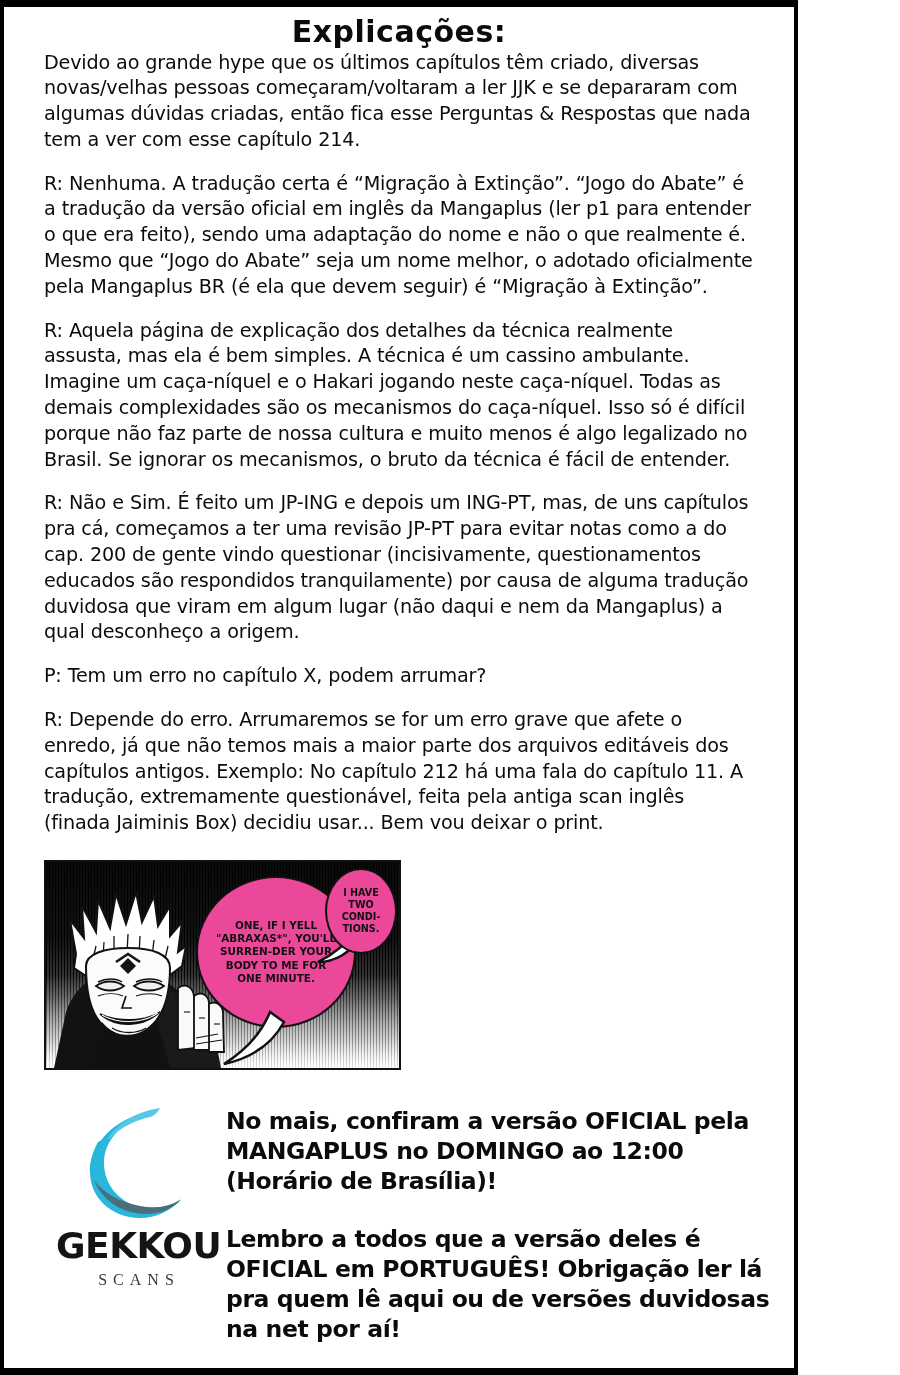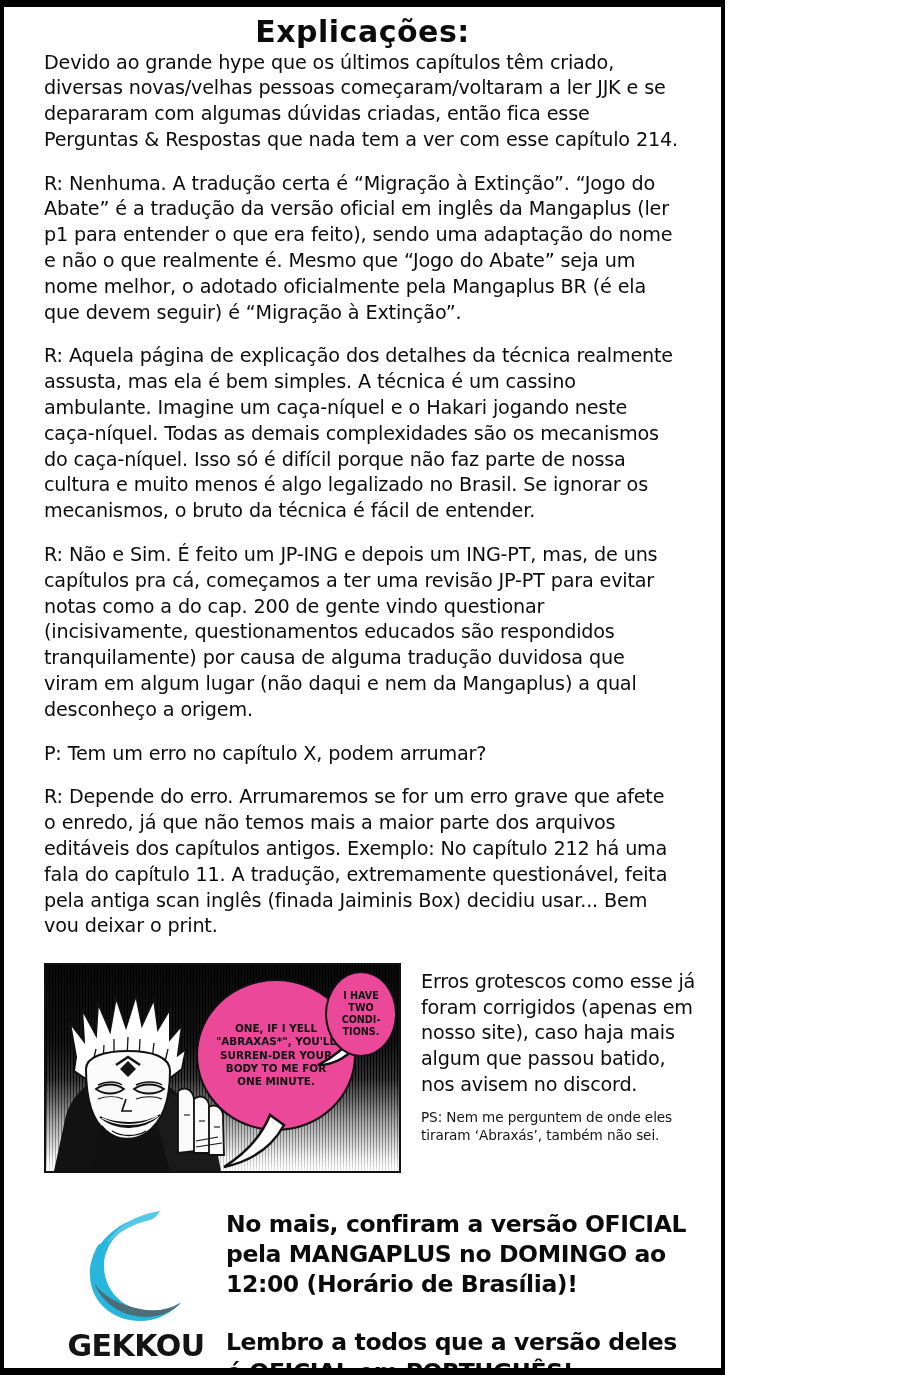--- a/index.html
+++ b/index.html
@@ -5,21 +5,21 @@
   html, body {
     margin: 0;
     padding: 0;
     background: #ffffff;
   }
   body {
     font-family: "DejaVu Sans", sans-serif;
   }
   .page {
     position: relative;
-    width: 725px;
+    width: 798px;
     height: 1375px;
     background: #ffffff;
     box-sizing: border-box;
     border-top: 7px solid #000000;
     border-bottom: 7px solid #000000;
     border-left: 4px solid #000000;
     border-right: 4px solid #000000;
     overflow: hidden;
   }
   .inner {
@@ -172,21 +172,21 @@
   }
   .logo-moon {
     width: 120px;
     height: 118px;
     margin: 0 auto;
     display: block;
   }
   .logo-word {
     font-family: "DejaVu Sans", sans-serif;
     font-weight: 700;
-    font-size: 30px;
+    font-size: 36px;
     letter-spacing: -0.5px;
     color: #141414;
     margin-top: 4px;
     line-height: 1;
   }
   .logo-sub {
     font-family: Liberation Serif, serif;
     font-size: 16px;
     letter-spacing: 6px;
     color: #3a3a3a;
@@ -307,24 +307,20 @@
           <path d="M52 2 C44 22 28 40 6 54 C34 48 54 34 66 12 Z" fill="#ffffff" stroke="#111" stroke-width="2.5"></path>
         </svg>
         <svg class="tail" style="left:268px; top:66px; width:46px; height:46px;" viewBox="0 0 46 46">
           <path d="M40 4 C32 16 20 26 4 34 C22 34 36 24 44 12 Z" fill="#ffffff" stroke="#111" stroke-width="2.5"></path>
         </svg>
 
         <div class="bubble bubble-main">ONE, IF I YELL "ABRAXAS*", YOU'LL SURREN-DER YOUR BODY TO ME FOR ONE MINUTE.</div>
         <div class="bubble bubble-small">I HAVE TWO CONDI-TIONS.</div>
       </div>
 
-      <div class="side-note">
-        <p class="note-main">Erros grotescos como esse já foram corrigidos (apenas em nosso site), caso haja mais algum que passou batido, nos avisem no discord.</p>
-        <p class="note-ps">PS: Nem me perguntem de onde eles tiraram ‘Abraxás’, também não sei.</p>
-      </div>
 
     </div>
 
     <div class="footer-row">
 
       <div class="logo-box">
         <svg class="logo-moon" viewBox="0 0 120 118">
           <path d="M79 6 C43 8 14 36 14 66 C14 92 36 112 64 112 C80 112 95 105 105 93 C93 101 80 104 68 102 C44 98 28 79 28 57 C28 33 48 13 79 6 Z" fill="#29b6dd"></path>
           <path d="M84 2 C56 6 34 22 26 44 C34 28 52 16 74 11 C80 9 82 5 84 2 Z" fill="#55c8e6"></path>
           <path d="M18 74 C26 94 46 108 70 108 C84 108 96 103 105 94 C92 101 78 103 64 100 C44 96 27 87 18 74 Z" fill="#4b6f78"></path>

